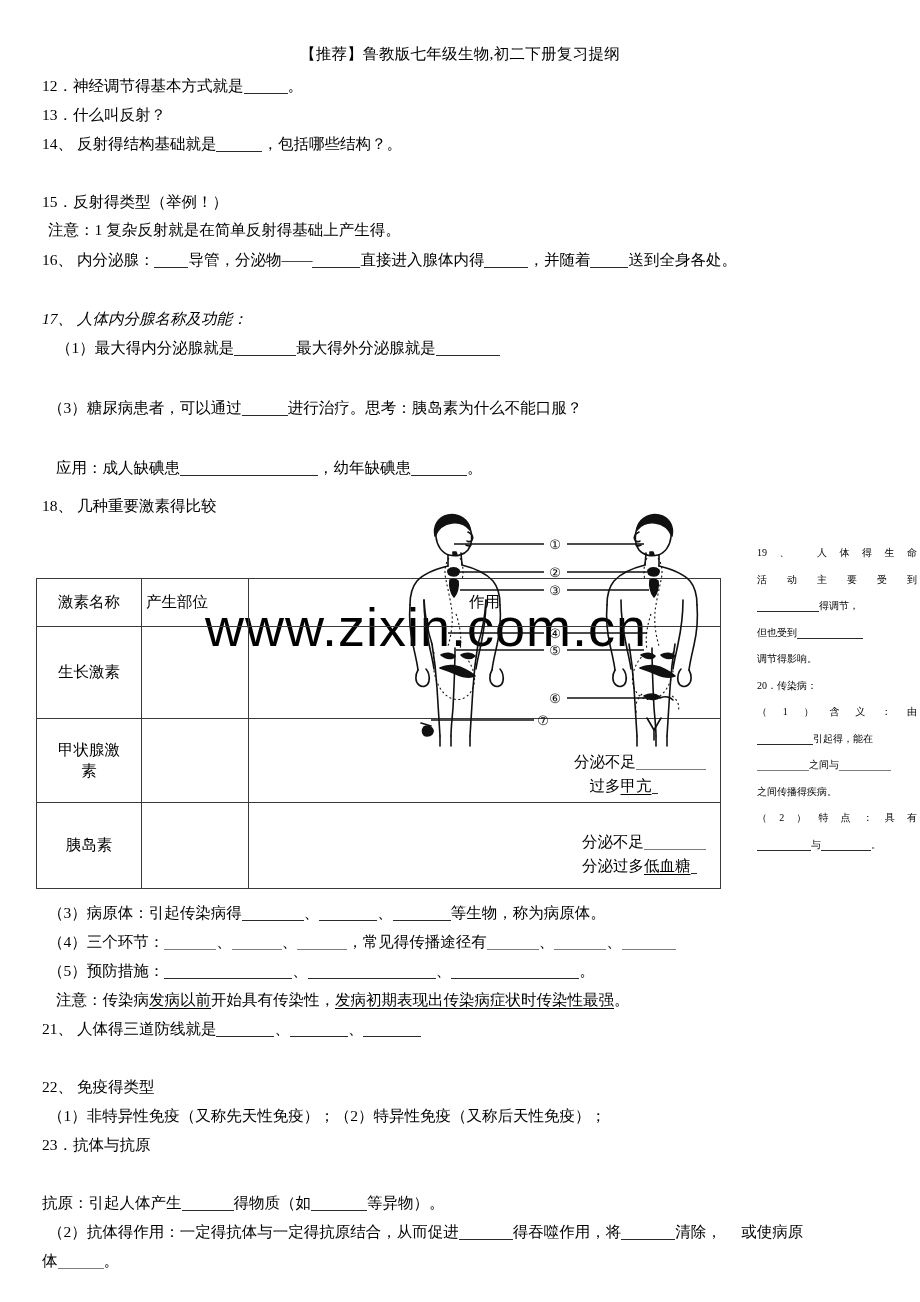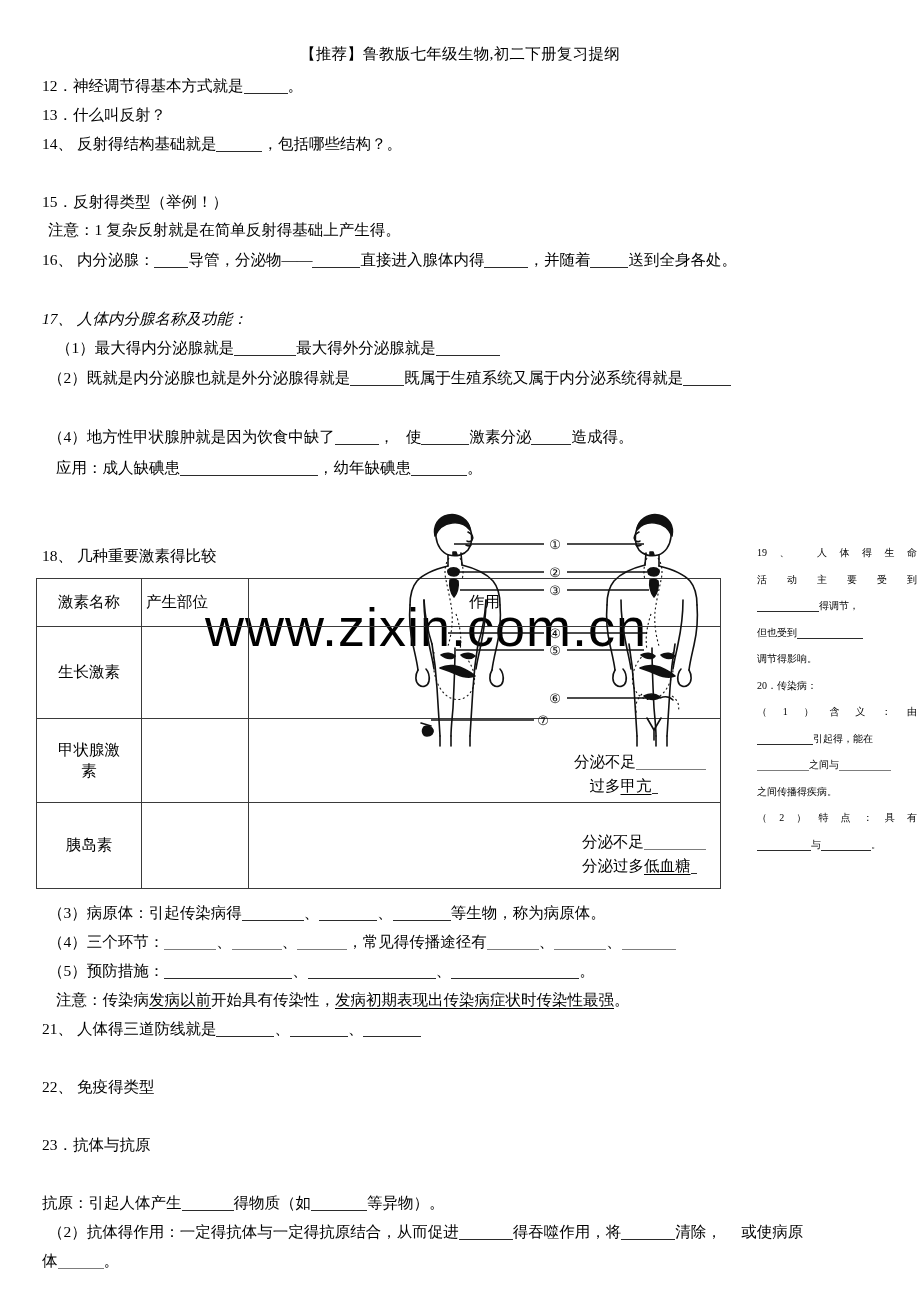--- a/index.html
+++ b/index.html
@@ -165,31 +165,28 @@
   <div class="line" style="left:42px; top:250px;">
     <span>16、 内分泌腺：</span><span class="bl" style="width:34px"></span><span>导管，分泌物——</span><span class="bl" style="width:48px"></span><span>直接进入腺体内得</span><span class="bl" style="width:44px"></span><span>，并随着</span><span class="bl" style="width:38px"></span><span>送到全身各处。</span>
   </div>
 
   <div class="line" style="left:42px; top:309px;font-style:italic;">
     <span>17、 人体内分腺名称及功能：</span>
   </div>
   <div class="line" style="left:56px; top:338px;">
     <span>（1）最大得内分泌腺就是</span><span class="bl" style="width:62px"></span><span>最大得外分泌腺就是</span><span class="bl" style="width:64px"></span>
   </div>
-  <div class="line" style="left:48px; top:368px;">
-    <span>（2）既就是内分泌腺也就是外分泌腺得就是</span><span class="bl" style="width:54px"></span><span>既属于生殖系统又属于内分泌系统得就是</span><span class="bl" style="width:48px"></span>
-  </div>
-  <div class="line" style="left:48px; top:427px;">
-    <span>（4）地方性甲状腺肿就是因为饮食中缺了</span><span class="bl" style="width:44px"></span><span>，</span>&nbsp;&nbsp;&nbsp;<span>使</span><span class="bl" style="width:48px"></span><span>激素分泌</span><span class="bl" style="width:40px"></span><span>造成得。</span>
+  <div class="line" style="left:48px; top:398px;">
+    <span>（3）糖尿病患者，可以通过</span><span class="bl" style="width:46px"></span><span>进行治疗。思考：胰岛素为什么不能口服？</span>
   </div>
   <div class="line" style="left:56px; top:458px;">
     <span>应用：成人缺碘患</span><span class="bl" style="width:138px"></span><span>，幼年缺碘患</span><span class="bl" style="width:56px"></span><span>。</span>
   </div>
 
-  <div class="line" style="left:42px; top:546px;">
+  <div class="line" style="left:42px; top:496px;">
     <span>18、  几种重要激素得比较</span>
   </div>
 
   <table id="hormone-table">
     <tbody>
         <tr class="r-head">
       <th class="col-name">激素名称</th>
       <th class="col-site">产生部位</th>
       <th class="col-eff">作用</th>
     </tr>
@@ -392,20 +389,23 @@
     <span>注意：传染病</span><span class="u">发病以前</span><span>开始具有传染性，</span><span class="u">发病初期表现出传染病症状时传染性最强</span><span>。</span>
   </div>
 
   <div class="line" style="left:42px; top:1019px;">
     <span>21、 人体得三道防线就是</span><span class="bl" style="width:58px"></span><span>、</span><span class="bl" style="width:58px"></span><span>、</span><span class="bl" style="width:58px"></span>
   </div>
 
   <div class="line" style="left:42px; top:1077px;">
     <span>22、 免疫得类型</span>
   </div>
+  <div class="line" style="left:48px; top:1106px;">
+    <span>（1）非特异性免疫（又称先天性免疫）；（2）特异性免疫（又称后天性免疫）；</span>
+  </div>
 
   <div class="line" style="left:42px; top:1135px;">
     <span>23．抗体与抗原</span>
   </div>
   <div class="line" style="left:42px; top:1193px;">
     <span>抗原：引起人体产生</span><span class="bl" style="width:52px"></span><span>得物质（如</span><span class="bl" style="width:56px"></span><span>等异物）。</span>
   </div>
   <div class="line" style="left:48px; top:1222px;">
     <span>（2）抗体得作用：一定得抗体与一定得抗原结合，从而促进</span><span class="bl" style="width:54px"></span><span>得吞噬作用，将</span><span class="bl" style="width:54px"></span><span>清除，</span>&nbsp;&nbsp;&nbsp;&nbsp;&nbsp;<span>或使病原</span>
   </div>

